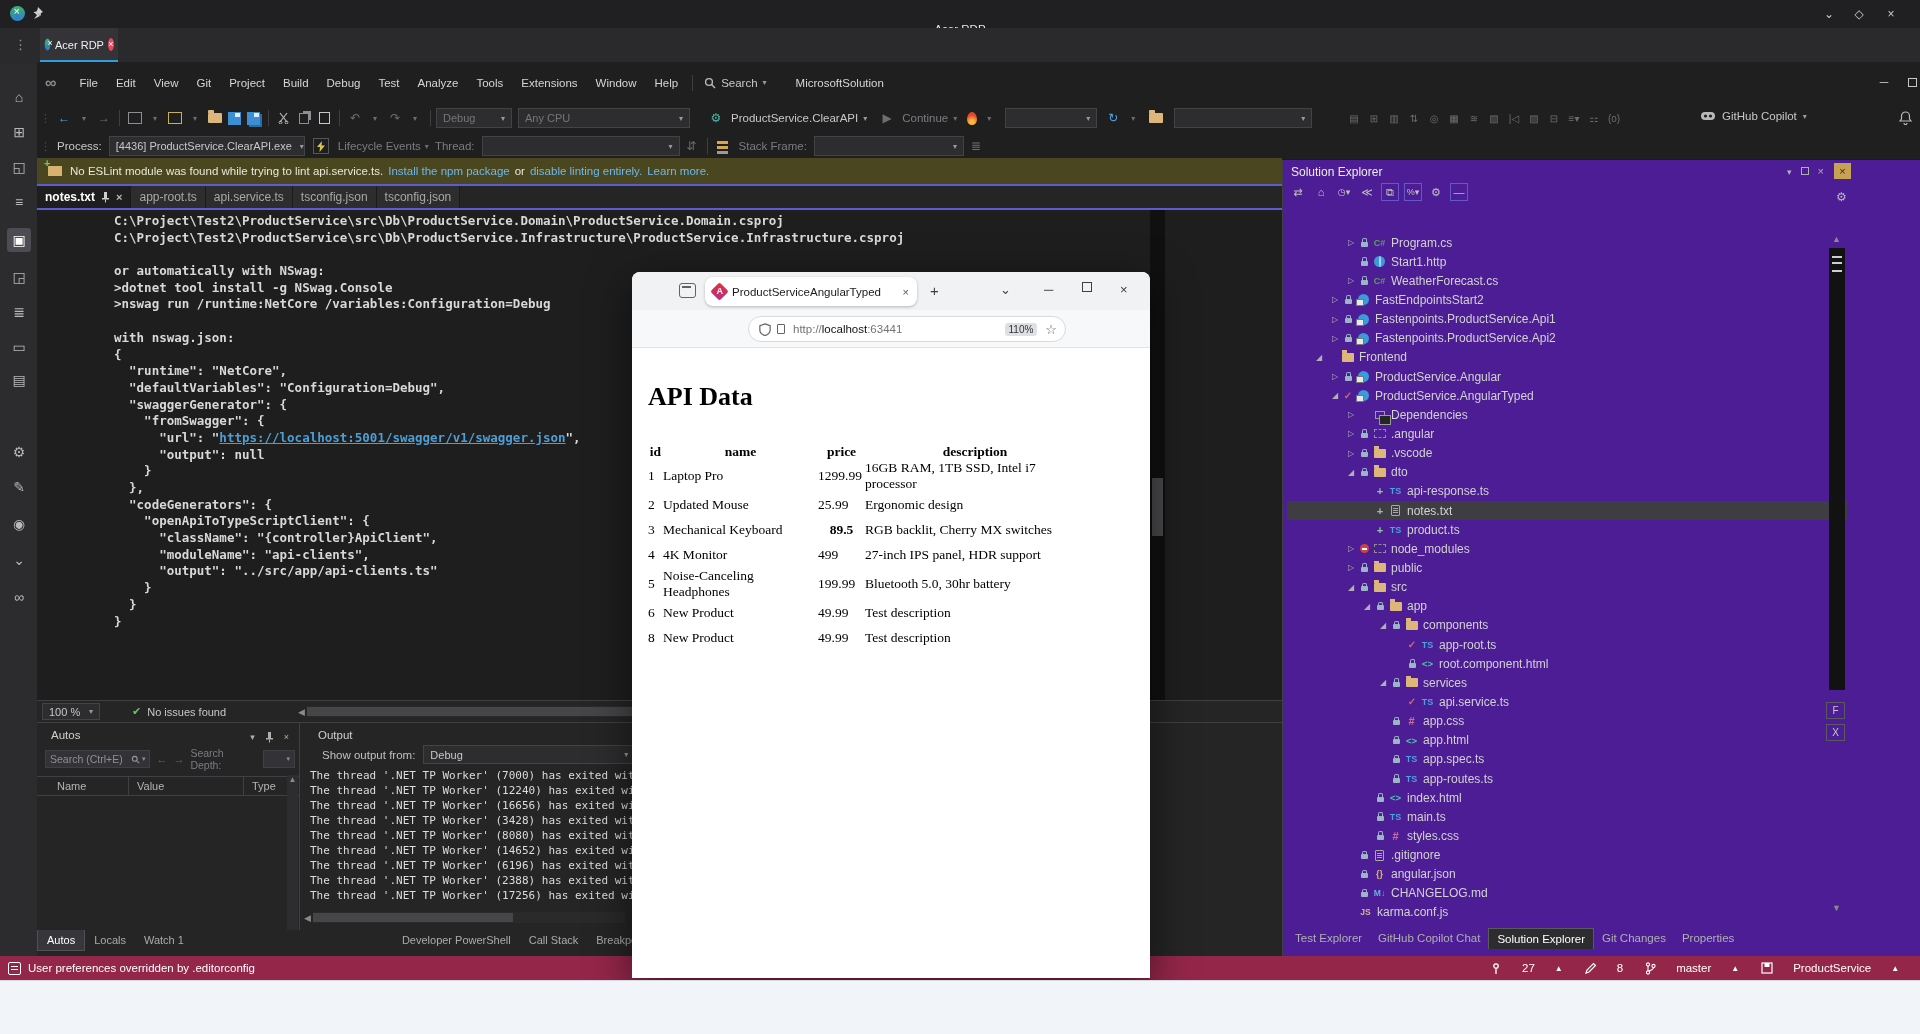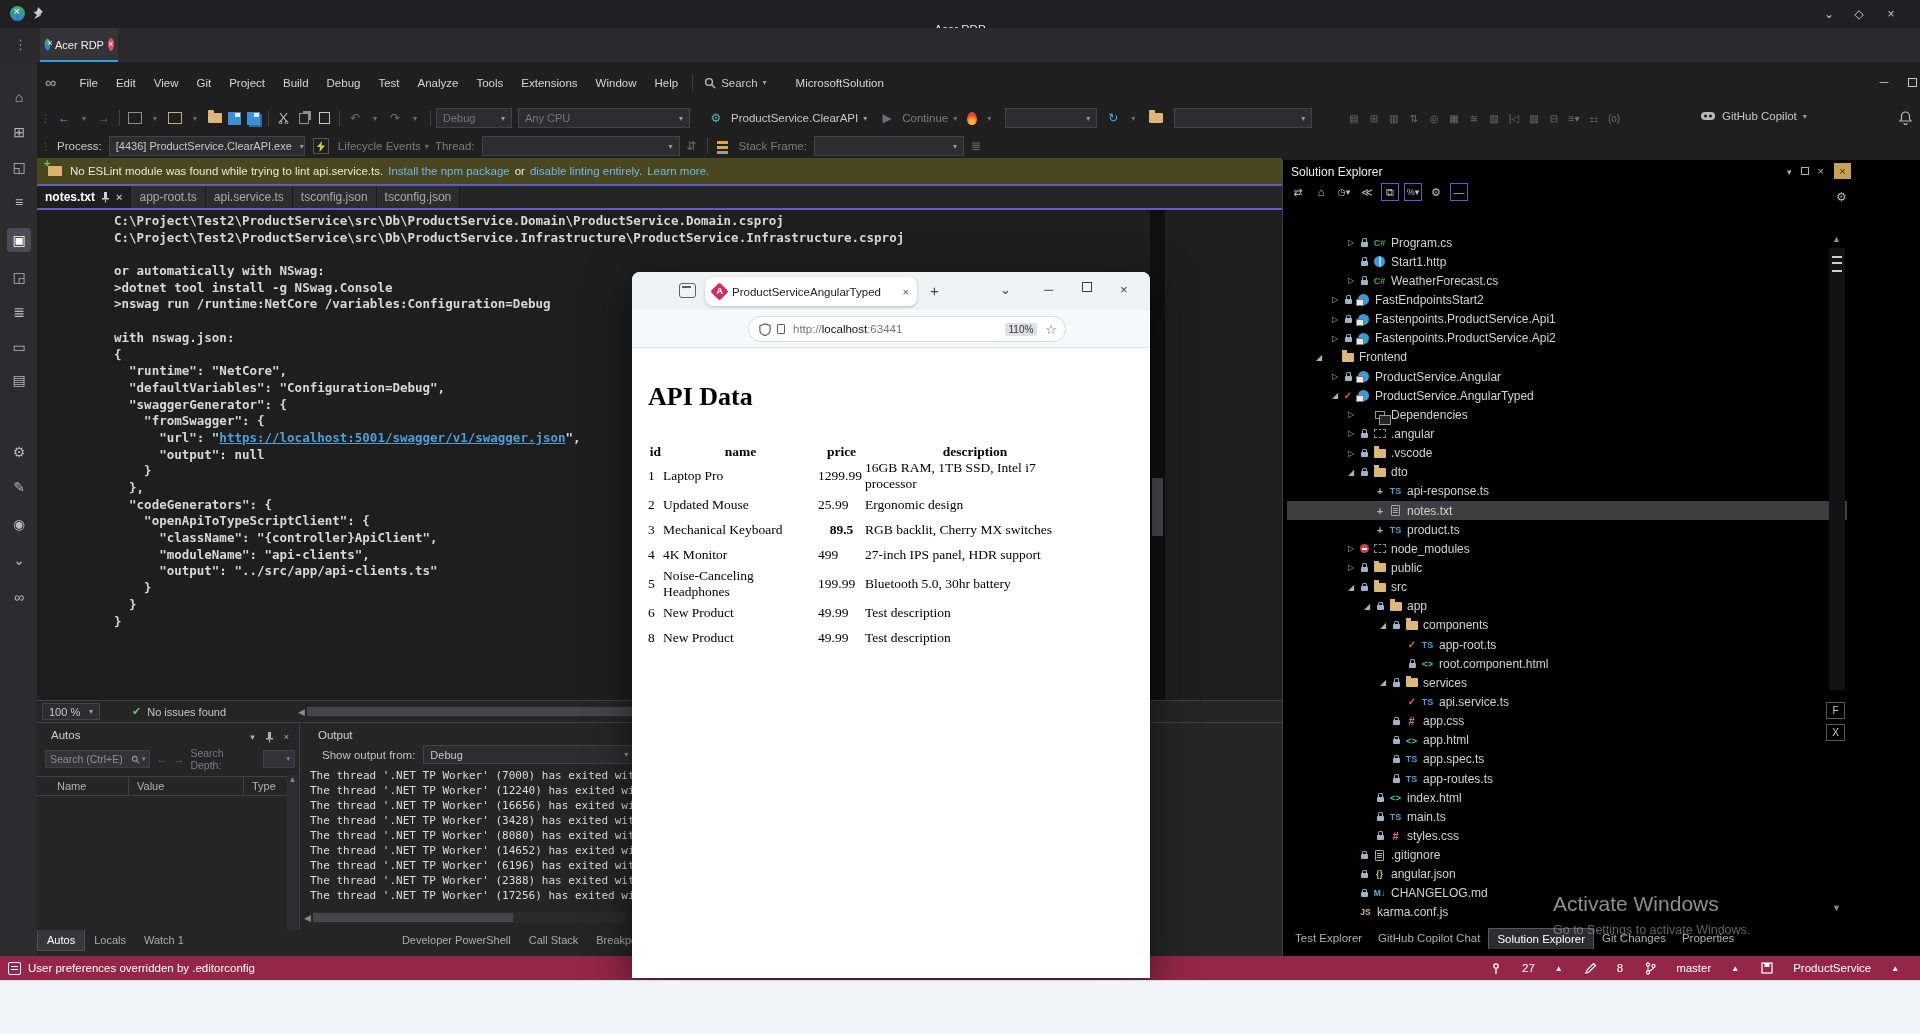--- a/index.html
+++ b/index.html
@@ -69,21 +69,21 @@
 #paneltabs{left:37px;top:930px;width:1245px;height:26px;background:#252526;display:flex;align-items:flex-start}
 .ptab{font-size:11px;color:#ababab;padding:4px 9px;white-space:nowrap}
 .ptab.active{background:#37373b;color:#fff;border:1px solid #515155;border-top:none}
 
 #statusbar{left:0;top:956px;width:1920px;height:24px;background:#94264a;color:#fff;display:flex;align-items:center;font-size:11.5px}
 .sbicon{width:13px;height:13px;border:1px solid #fff;border-radius:2px;margin:0 7px 0 8px;position:relative}
 .sbicon:after{content:"";position:absolute;left:2px;top:3px;width:7px;height:1.5px;background:#fff;box-shadow:0 3px 0 #fff}
 .stitem{display:flex;align-items:center;gap:20px;margin-right:22px;white-space:nowrap}
 .upcaret{font-size:8px}
 
-#sepanel{left:1282px;top:160px;width:638px;height:796px;background:#000000;border-left:1px solid #3f3f46}
+#sepanel{left:1282px;top:160px;width:638px;height:796px;background:#4c1d95;border-left:1px solid #3f3f46}
 .setitle{font-size:12px;color:#ececec}
 .seicon{width:18px;height:18px;display:inline-flex;align-items:center;justify-content:center;color:#c0c0c0;font-size:11px;margin-right:2px}
 .seicon.boxed{border:1px solid #6457c9}
 #setree{position:absolute;left:4px;top:73px;width:560px;height:694px;overflow:hidden}
 .trow{height:19.15px;display:flex;align-items:center;font-size:12px;color:#d2d2d2;white-space:nowrap}
 .trow.sel{background:#3d3d42}
 .tarrow{width:12px;font-size:8px;color:#b0b0b0;text-align:center;flex:none}
 .tgit{width:14px;flex:none;display:flex;align-items:center;justify-content:center}
 .ticon{width:17px;flex:none;display:flex;align-items:center;justify-content:center;margin-right:3px}
 .glock{width:7px;height:5px;background:#9db3c8;border-radius:1px;position:relative;margin-top:3px}
@@ -979,24 +979,20 @@
     <div class="sescroll">
         <i style="top:8px"></i>
         <i style="top:14px"></i>
         <i style="top:22px"></i>
       </div>
     <div class="abs" style="left:1832px;top:903px;color:#8a8a8a;font-size:9px">▼</div>
     <div class="minibox" style="top:702px">F</div>
     <div class="minibox" style="top:724px">X</div>
   </div>
 
-  <div id="watermark" class="abs">
-    <div class="l1">Activate Windows</div>
-    <div class="l2">Go to Settings to activate Windows.</div>
-  </div>
 
   <div id="browser" class="abs">
     <div id="btabbar">
       <span class="fxview"></span>
       <div id="btab">
         <span class="nglogo"></span>
         <span class="t">ProductServiceAngularTyped</span>
         <span style="color:#555;font-size:11px">×</span>
       </div>
       <span class="bbtn" style="left:298px;font-size:15px">+</span>

